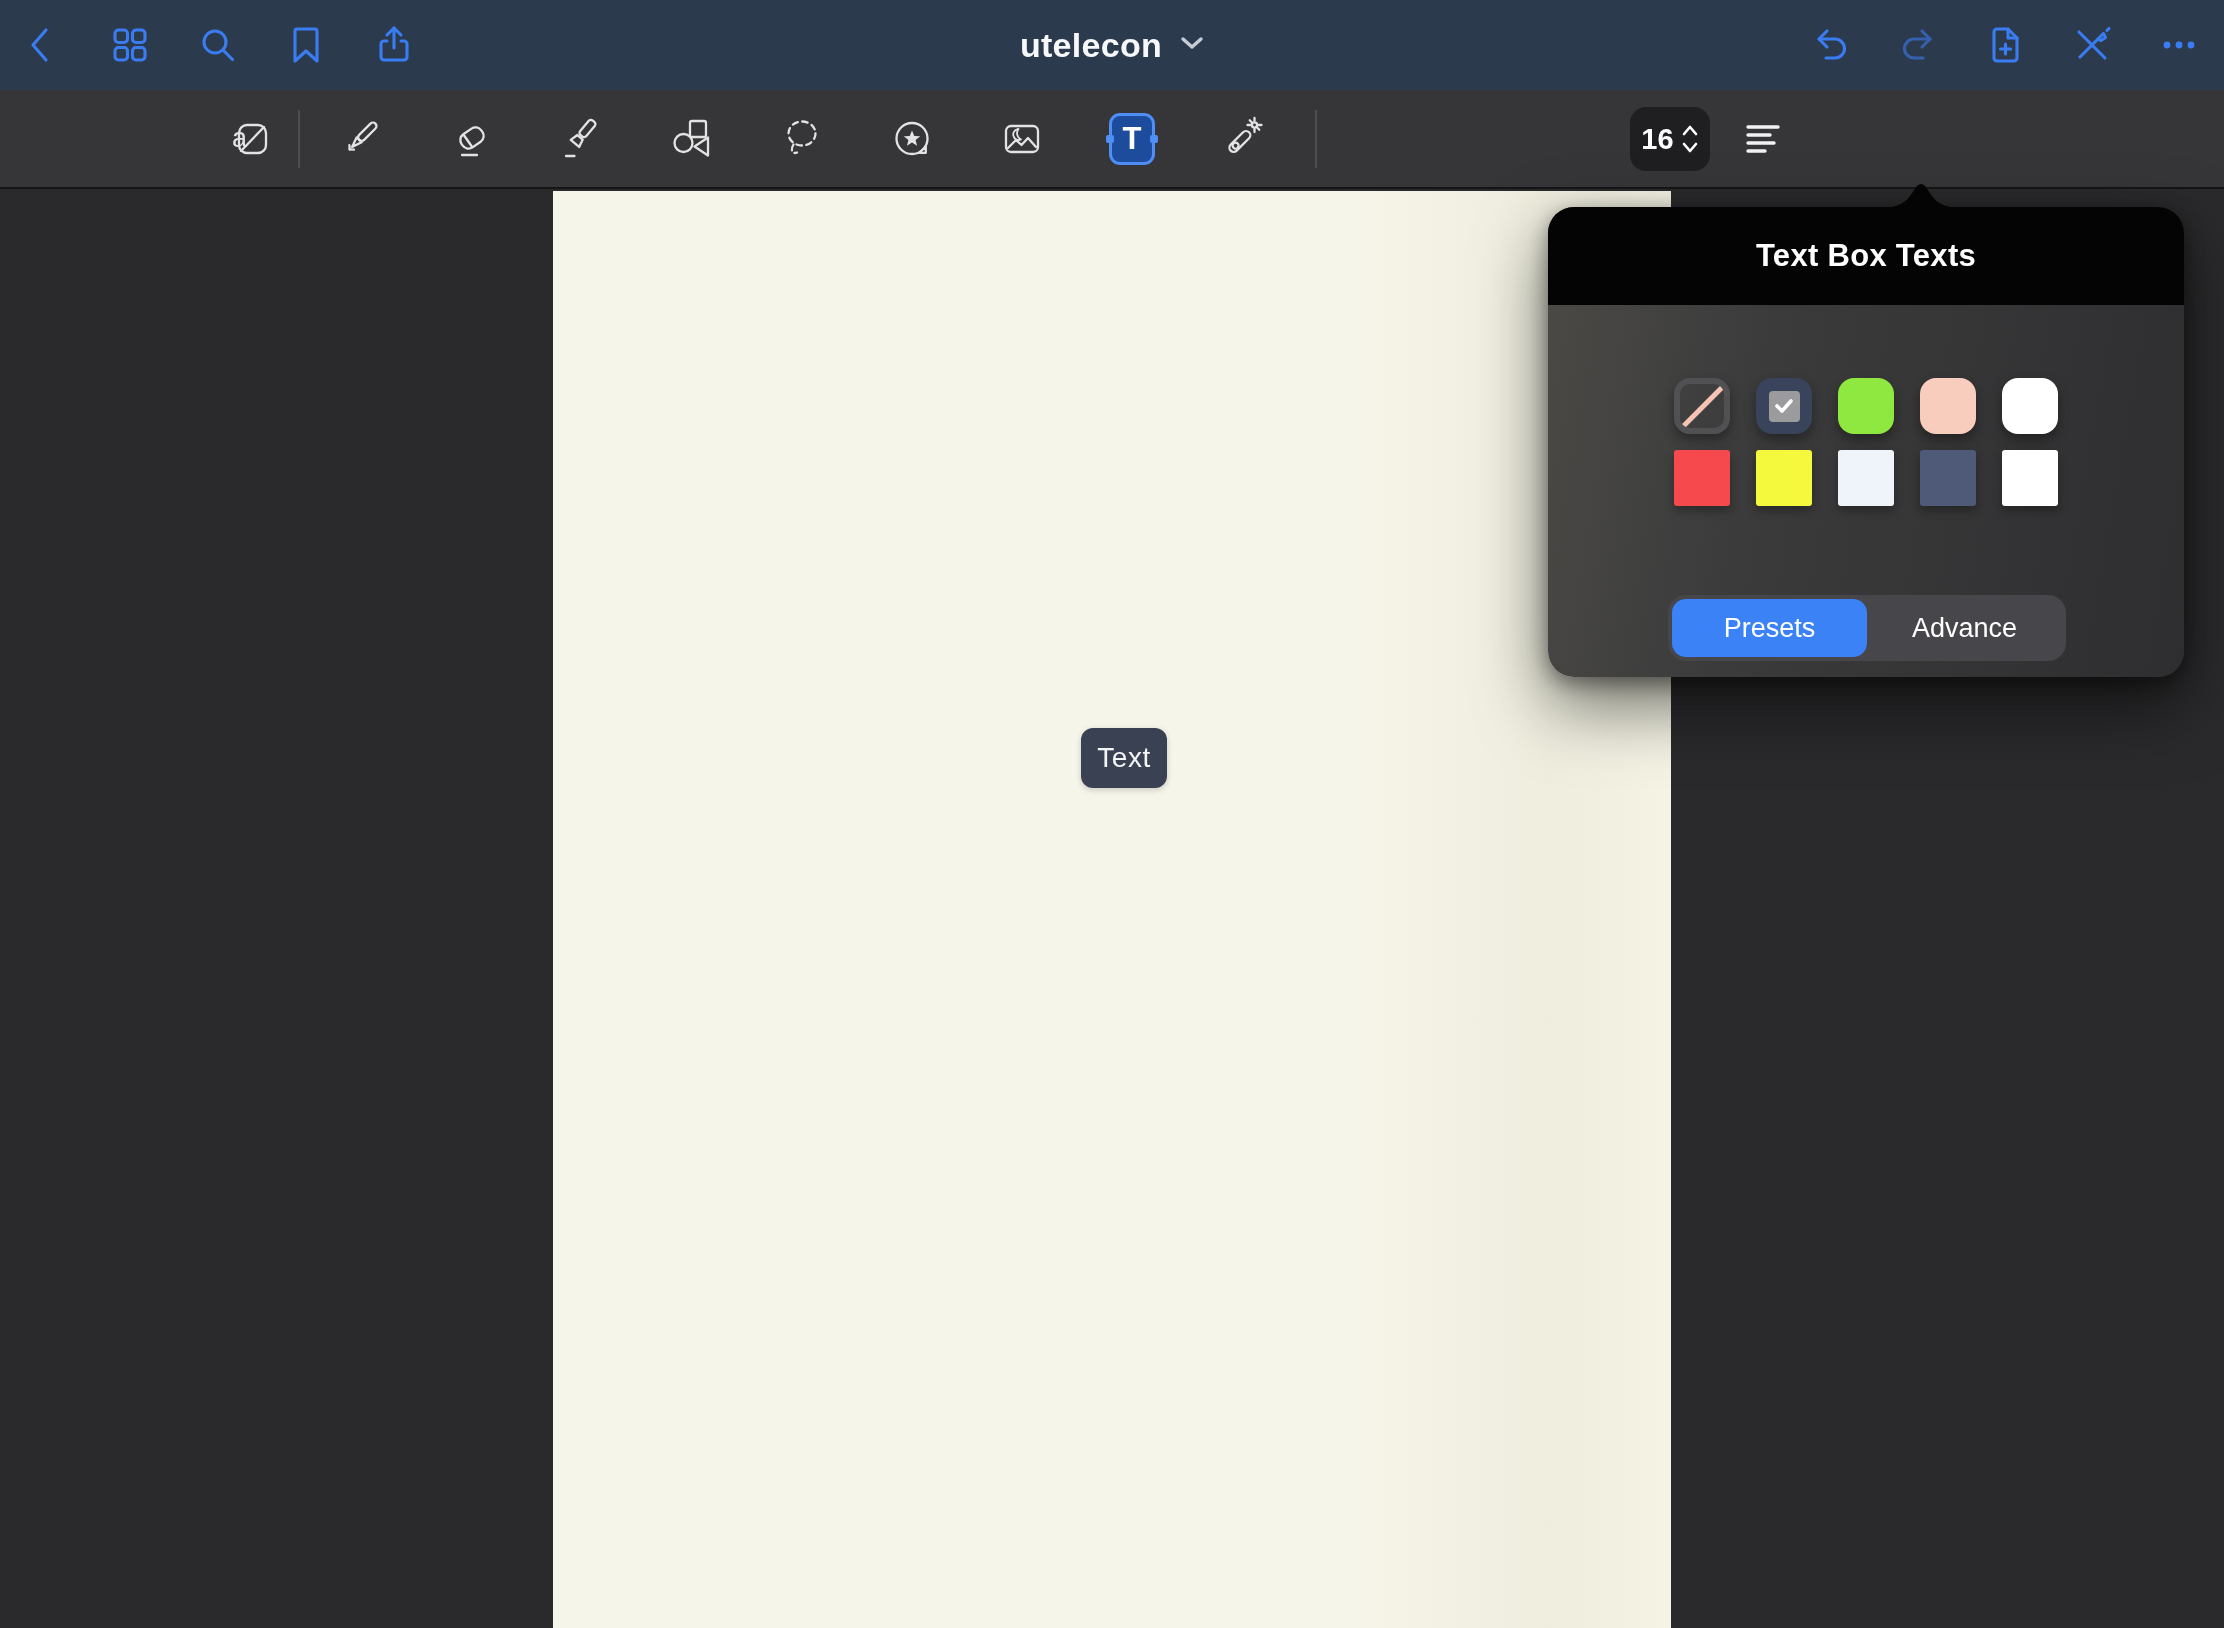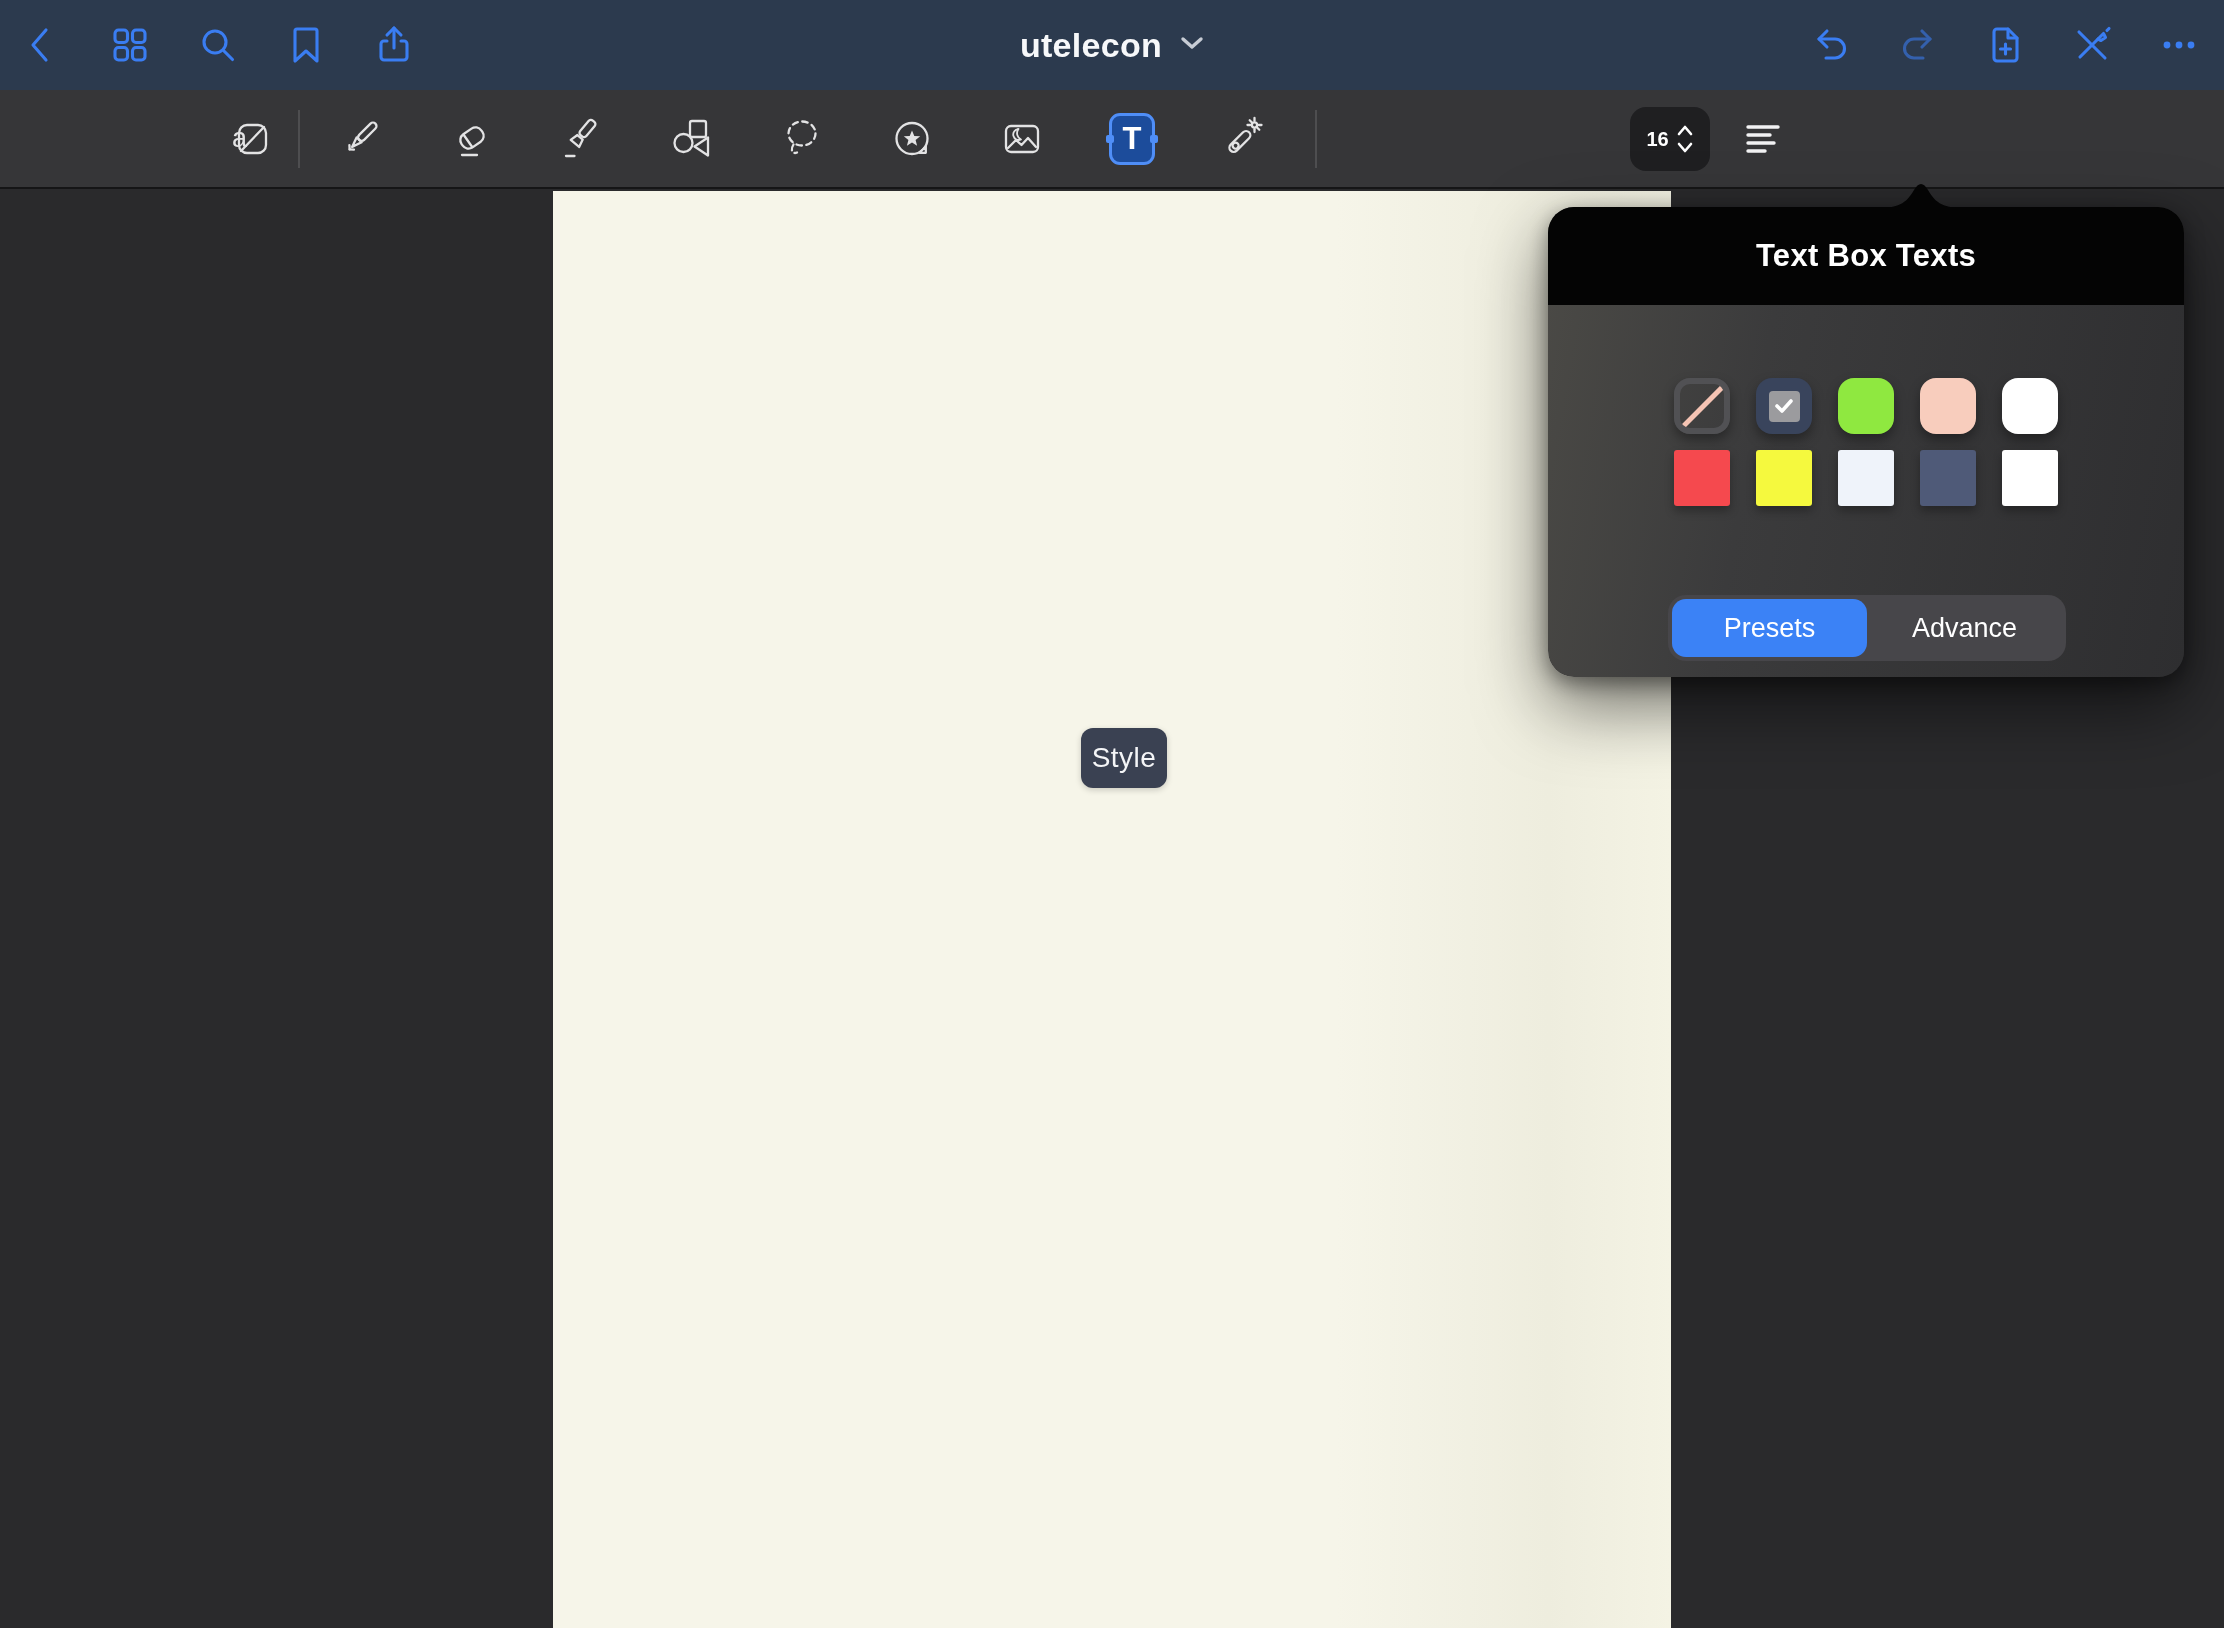--- a/index.html
+++ b/index.html
@@ -26,21 +26,21 @@
   .tb-divider { position:absolute; top:20px; width:2px; height:58px; background:#4E4E50; }
   .tool-text-btn { width:52px; height:52px; background:#1C4C9B; border:3px solid #4F8EF7; border-radius:11px;
     display:flex; align-items:center; justify-content:center; position:relative; }
   .tool-text-btn .t-label { color:#FFFFFF; font-size:31px; font-weight:700; line-height:1; }
   .tool-text-btn .handle { position:absolute; width:8px; height:8px; background:#4F8EF7; border-radius:2px; top:50%; transform:translateY(-50%); }
   .handle.left { left:-6px; } .handle.right { right:-6px; }
 
   .font-pill { position:absolute; left:1342px; top:17px; width:258px; height:64px; background:#1F1F21; border-radius:16px;
     display:flex; align-items:center; justify-content:center; color:#FFF; font-size:27px; font-weight:700; }
   .size-pill { position:absolute; left:1630px; top:17px; width:80px; height:64px; background:#1F1F21; border-radius:16px;
-    display:flex; align-items:center; justify-content:center; gap:7px; color:#FFF; font-size:20px; font-weight:700; }
+    display:flex; align-items:center; justify-content:center; gap:7px; color:#FFF; font-size:29px; font-weight:700; }
   .size-pill svg { width:18px; height:32px; fill:none; stroke:#FFF; stroke-width:2.6; stroke-linecap:round; stroke-linejoin:round; }
   .align-btn { position:absolute; left:1740px; top:26px; width:46px; height:46px; display:flex; align-items:center; justify-content:center; }
   .align-btn svg { width:44px; height:44px; fill:none; stroke:#F2F2F3; stroke-width:3.4; stroke-linecap:round; }
   .color-circle { position:absolute; left:1810px; top:105px; width:66px; height:66px; border-radius:50%; background:#3C3C3F;
     display:flex; align-items:center; justify-content:center; }
   .color-circle .inner { width:50px; height:50px; border-radius:50%; background:#FCFCFA; display:flex; align-items:center; justify-content:center; }
   .color-circle svg { width:16px; height:10px; fill:none; stroke:#A2A2A5; stroke-width:2.4; stroke-linecap:round; stroke-linejoin:round; }
   .current-style-swatch { position:absolute; left:1892px; top:110px; width:56px; height:56px; border-radius:12px; background:#3A4458; }
   .style-btn { position:absolute; left:1972px; top:108px; width:64px; height:62px; }
   .style-btn .t-box { position:absolute; left:6px; top:9px; width:46px; height:46px; border:3px solid #D9D9DB; border-radius:9px;
@@ -282,21 +282,21 @@
     <div class="style-btn">
       <span class="t-box">T</span>
       <span class="heart-bg">♥</span>
       <span class="heart-fg">♥</span>
     </div>
   </div>
 
   <div class="canvas-area">
     <div class="page">
       <div class="canvas-textbox">
-        <span>Style</span>
+        <span>Text</span>
       </div>
     </div>
   </div>
 
   <div class="popover">
     <svg class="pop-arrow" viewBox="0 0 90 29">
       <path d="M0,29 C22,29 30,25 38,11 Q45,-1 52,11 C60,25 68,29 90,29 Z" fill="#040404"></path>
     </svg>
     <div class="pop-header">Text Box Texts</div>
 

